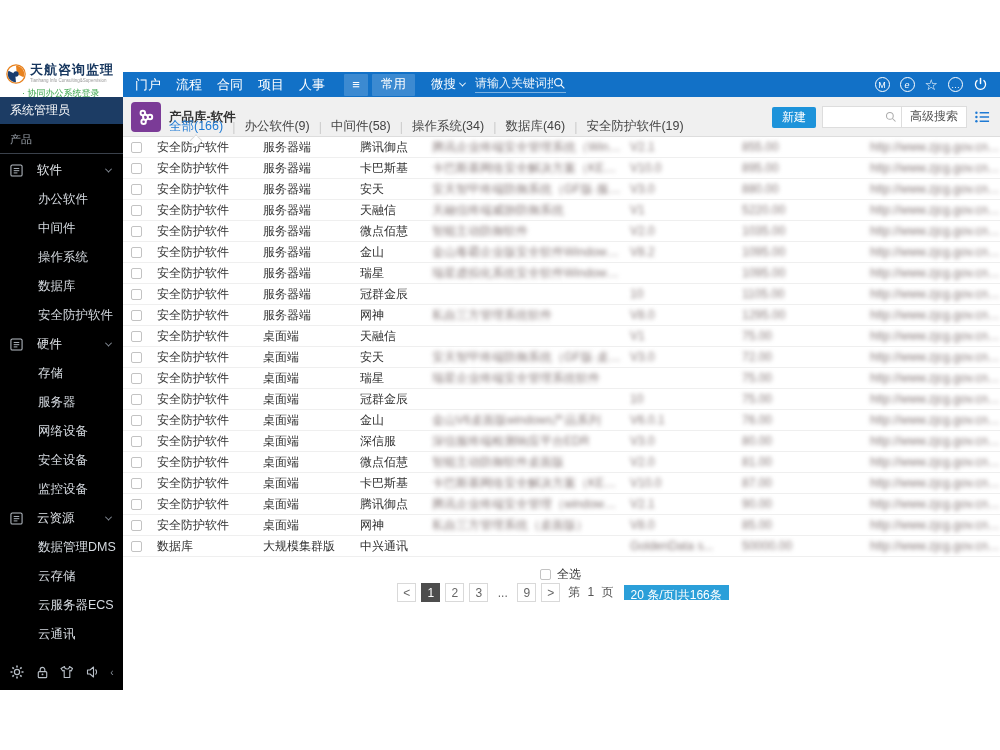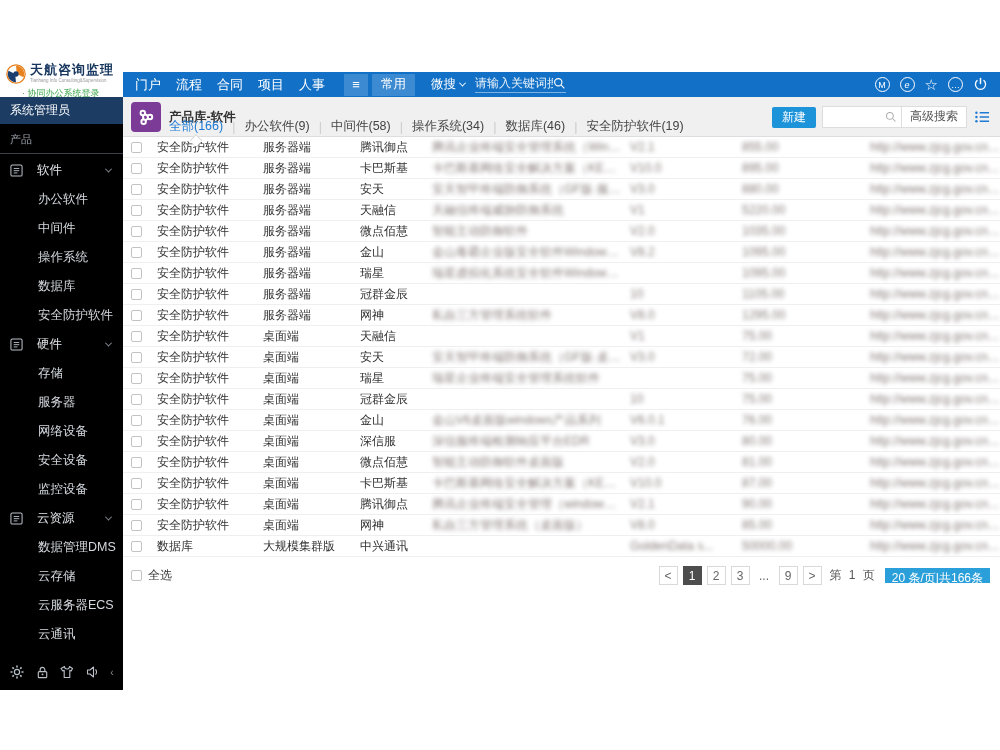--- a/index.html
+++ b/index.html
@@ -70,21 +70,21 @@
   .col-name  { width:97px; flex:none; }
   .col-brand { width:72px; flex:none; }
   .col-desc  { width:198px; flex:none; padding-right:8px; }
   .col-ver   { width:94px; flex:none; }
   .col-price { width:146px; flex:none; padding-left:18px; }
   .col-src   { flex:1; }
   .cb { display:inline-block; width:11px; height:11px; border:1px solid #c3c3c3; border-radius:2px; background:#fff; vertical-align:middle; cursor:pointer; }
   .bl { filter:blur(2.2px); color:#8a7d7d; }
 
   
-  .tfooter { display:flex; justify-content:space-between; align-items:center; padding:9px 10px 0 8px; }
+  .tfooter { display:flex; justify-content:space-between; align-items:center; padding:9px 10px 0 8px;flex-direction:column; }
   .selall { display:flex; align-items:center; gap:6px; font-size:12px; color:#333; }
   .pager { display:flex; align-items:center; }
   .pg-box { min-width:19px; height:19px; border:1px solid #d9d9d9; background:#fff; display:flex; align-items:center; justify-content:center; font-size:12px; color:#666; padding:0 4px; margin-left:5px; cursor:pointer; }
   .pg-box.active { background:#4d4d4d; border-color:#4d4d4d; color:#fff; }
   .pg-box.ellipsis { border:none; background:none; cursor:default; }
   .pg-jump { font-size:12px; color:#555; margin-left:8px; letter-spacing:2px; }
   .pg-badge { background:#2b9fd9; color:#fff; font-size:12px; height:15px; line-height:21px; padding:0 7px; margin-left:8px; }
 </style>
 </head>
 <body>

